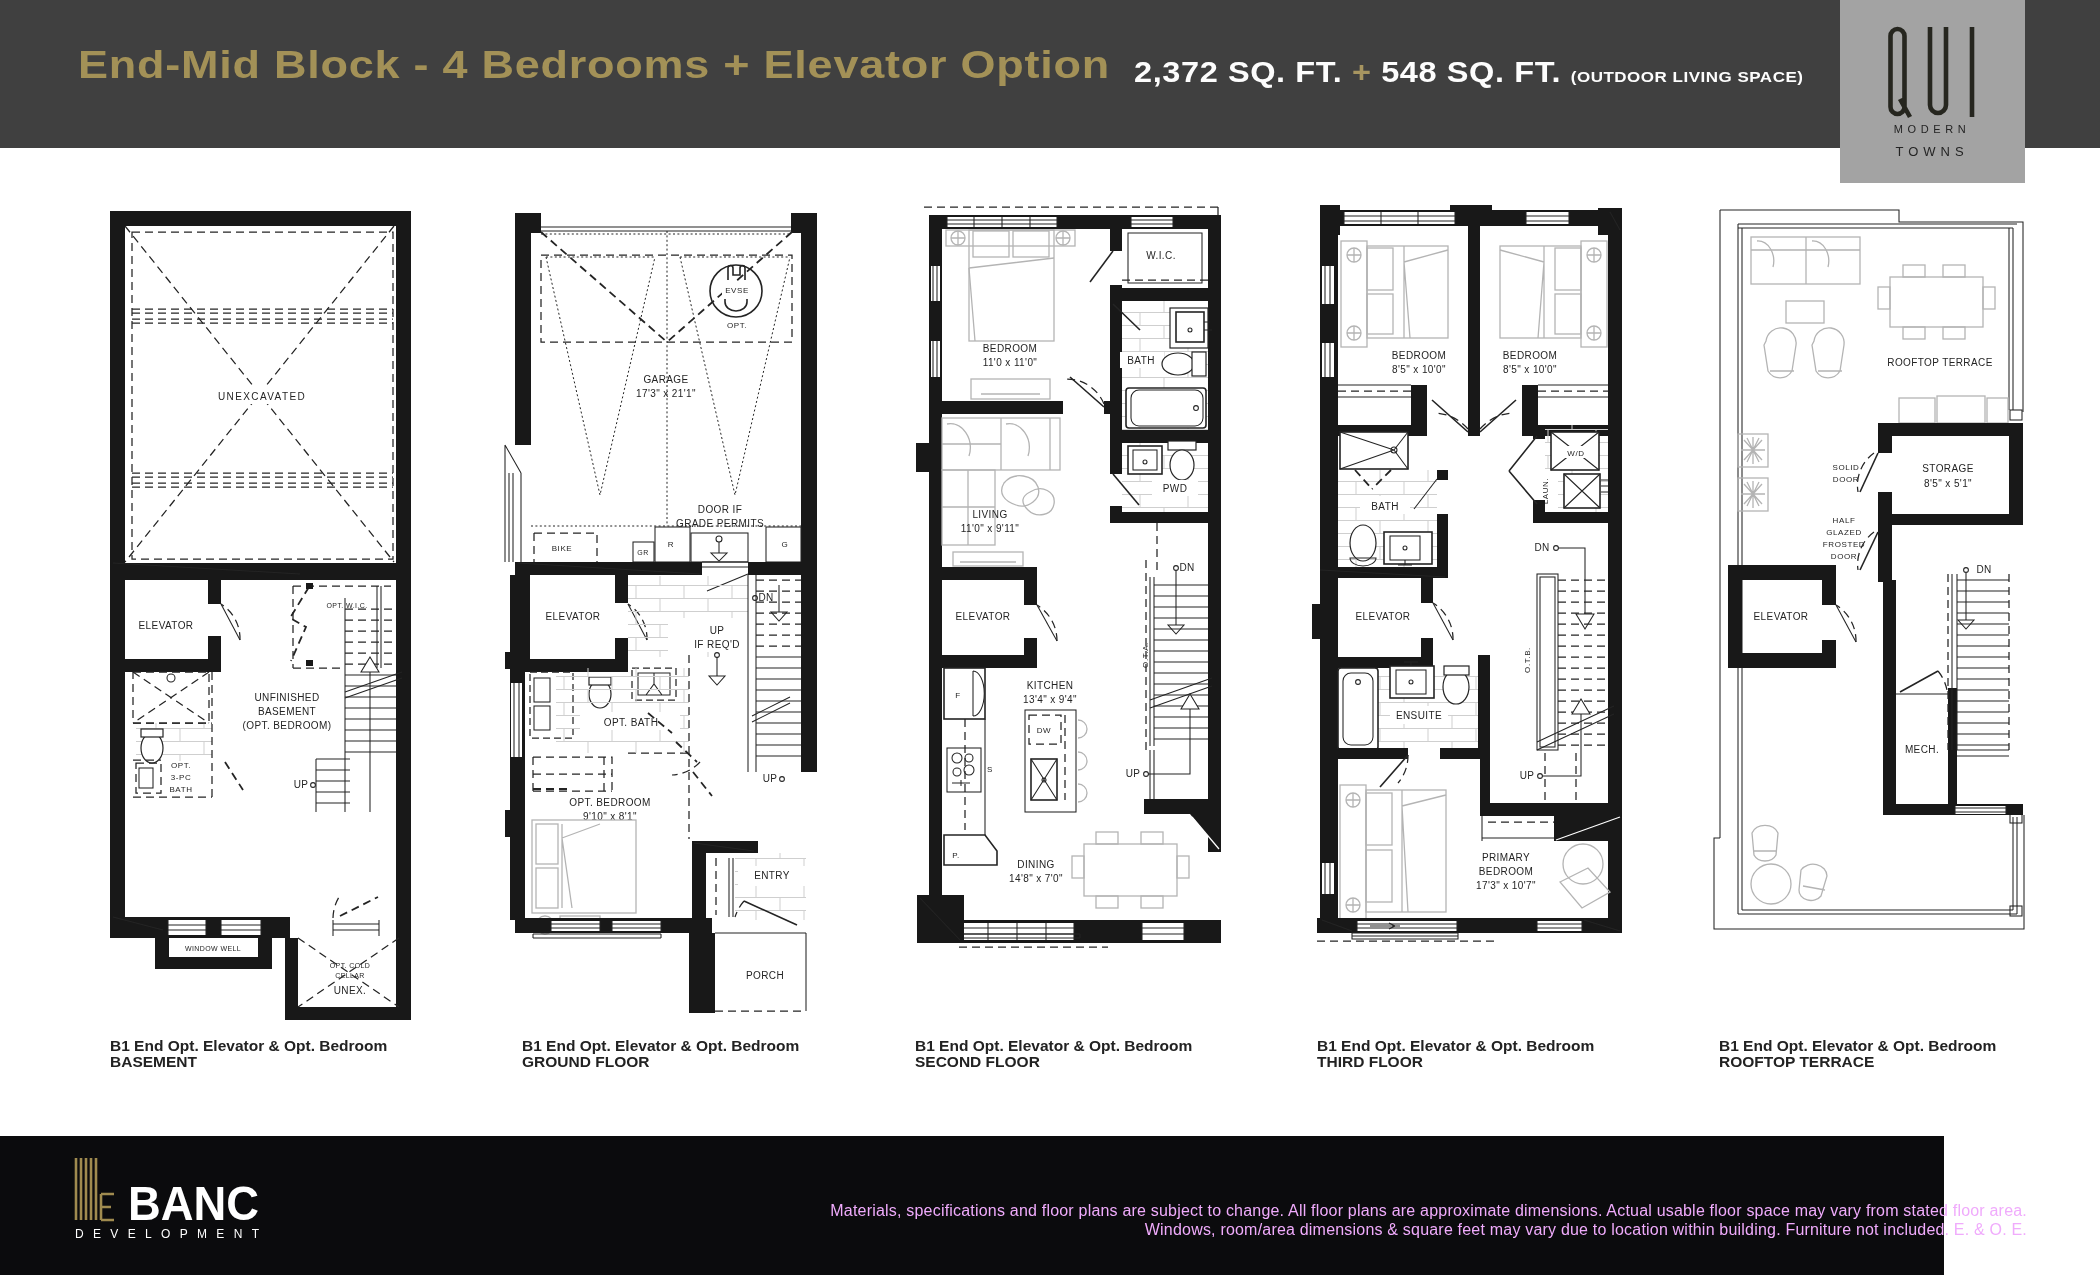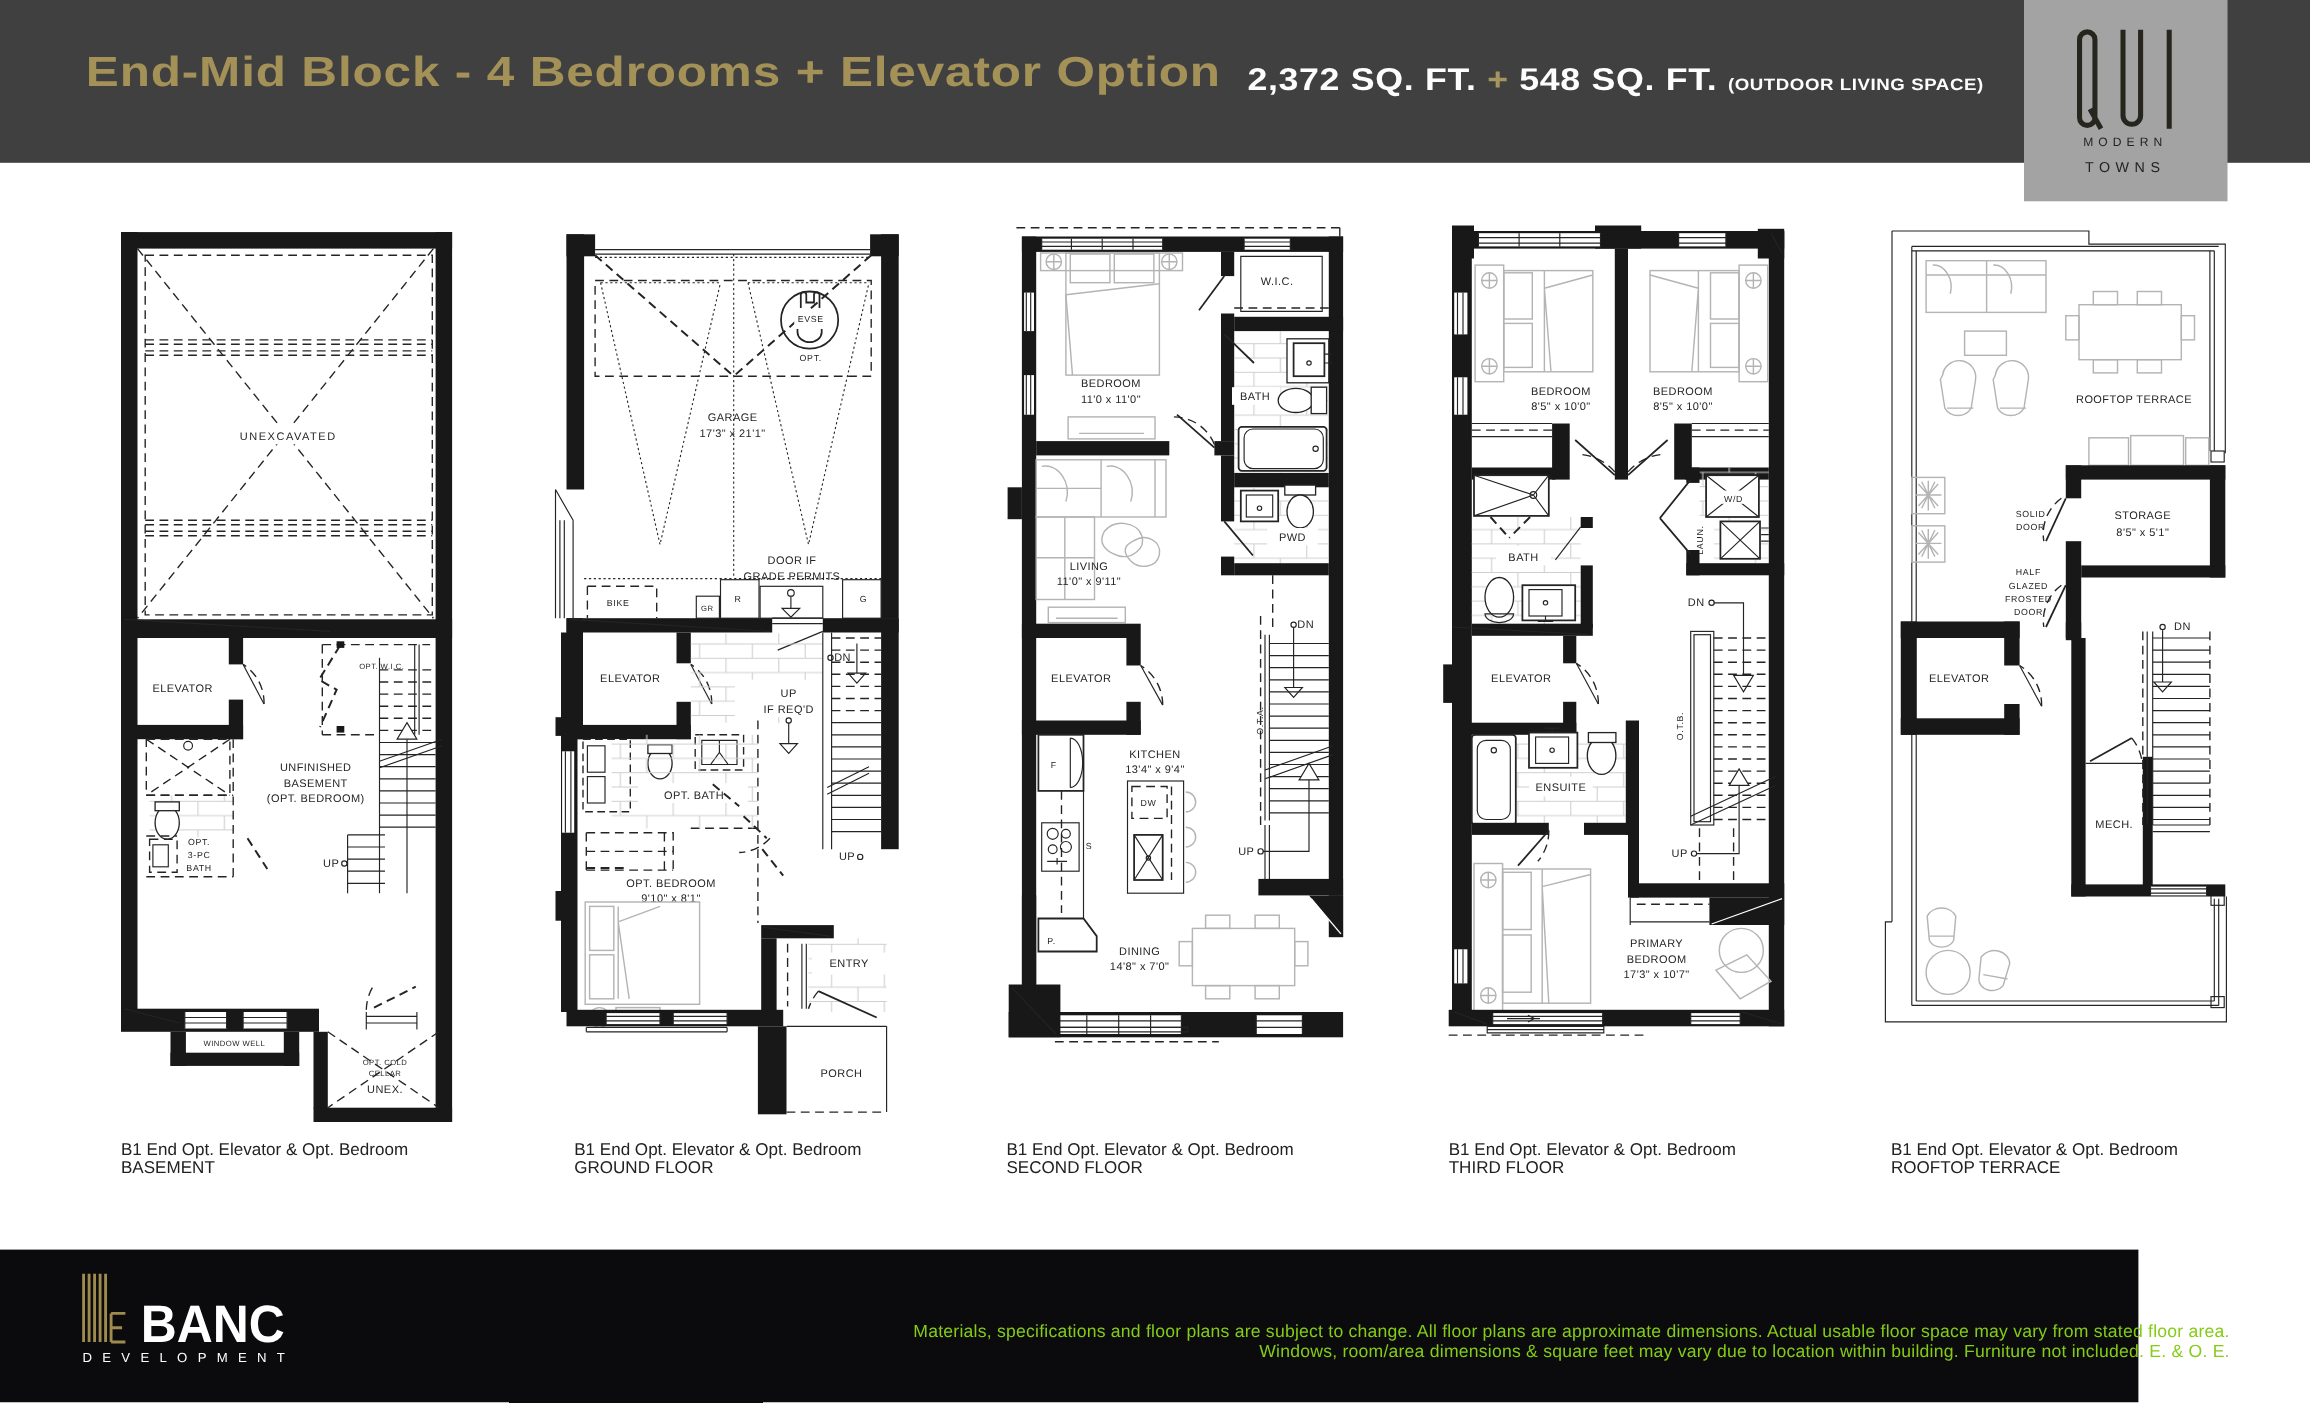--- a/index.html
+++ b/index.html
@@ -3,22 +3,22 @@
 <style>
 html,body{margin:0;padding:0}
 body{width:2100px;height:1275px;position:relative;background:#fff;font-family:"Liberation Sans",sans-serif;overflow:hidden}
 .banner{position:absolute;left:0;top:0;width:2100px;height:148px;background:#404040}
 .title{position:absolute;left:78px;top:43px;font-size:45px;font-weight:600;color:#a39157;letter-spacing:0.75px;white-space:nowrap;transform:scaleY(0.85);transform-origin:0 0}
 .sq{position:absolute;left:1134px;top:56px;font-size:32.5px;font-weight:700;color:#fdfdfd;letter-spacing:0.6px;white-space:nowrap;transform:scaleY(0.88);transform-origin:0 0}
 .sq .plus{color:#a79560}
 .sq .small{font-size:17px;font-weight:700;letter-spacing:0.5px}
 .qui{position:absolute;left:1840px;top:0;width:185px;height:183px;background:#a3a3a3}
 .footer{position:absolute;left:0;top:1136px;width:1944px;height:139px;background:#0b0b0d}
-.disc{position:absolute;left:0;top:66px;width:2027px;text-align:right;font-size:16px;line-height:18.5px;color:#84cc16;letter-spacing:0.2px}
-.cap{position:absolute;font-size:15.5px;line-height:16px;font-weight:400;color:#222;letter-spacing:0px}
+.disc{position:absolute;left:0;top:66px;width:2027px;text-align:right;font-size:16px;line-height:18.5px;color:#f0abfc;letter-spacing:0.2px}
+.cap{position:absolute;font-size:15.5px;line-height:16px;font-weight:700;color:#222;letter-spacing:0px}
 svg{position:absolute}
 svg text{font-family:"Liberation Sans",sans-serif;fill:#242424}
 .w{fill:#181818}
 .tl{stroke:#242424;stroke-width:1.05;fill:none}
 .t2{stroke:#242424;stroke-width:1.6;fill:none}
 .d{stroke:#242424;stroke-width:1.25;fill:none;stroke-dasharray:8 5}
 .d2{stroke:#242424;stroke-width:1.8;fill:none;stroke-dasharray:8 5}
 .dt{stroke:#242424;stroke-width:1;fill:none;stroke-dasharray:2 2.4}
 .g{stroke:#b4b4b4;stroke-width:1.3;fill:#fff}
 .gn{stroke:#b4b4b4;stroke-width:1.3;fill:none}

